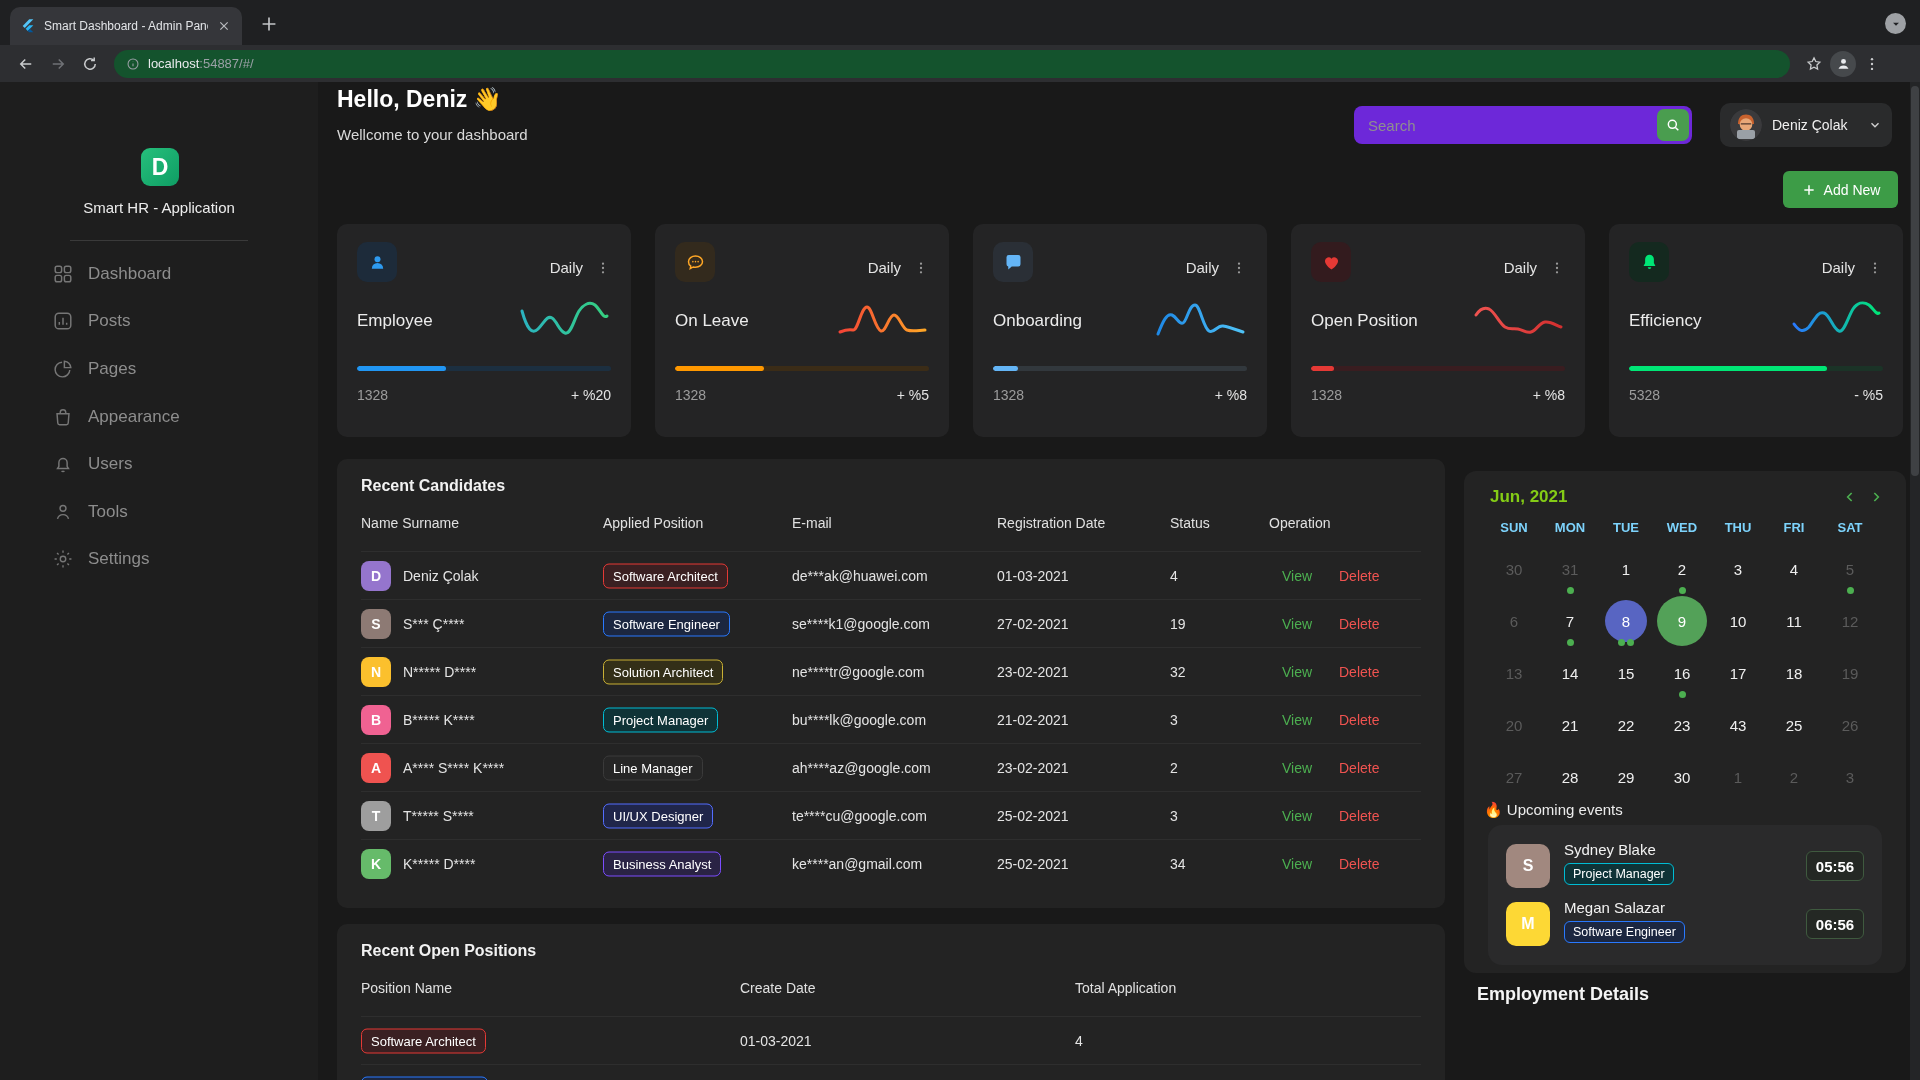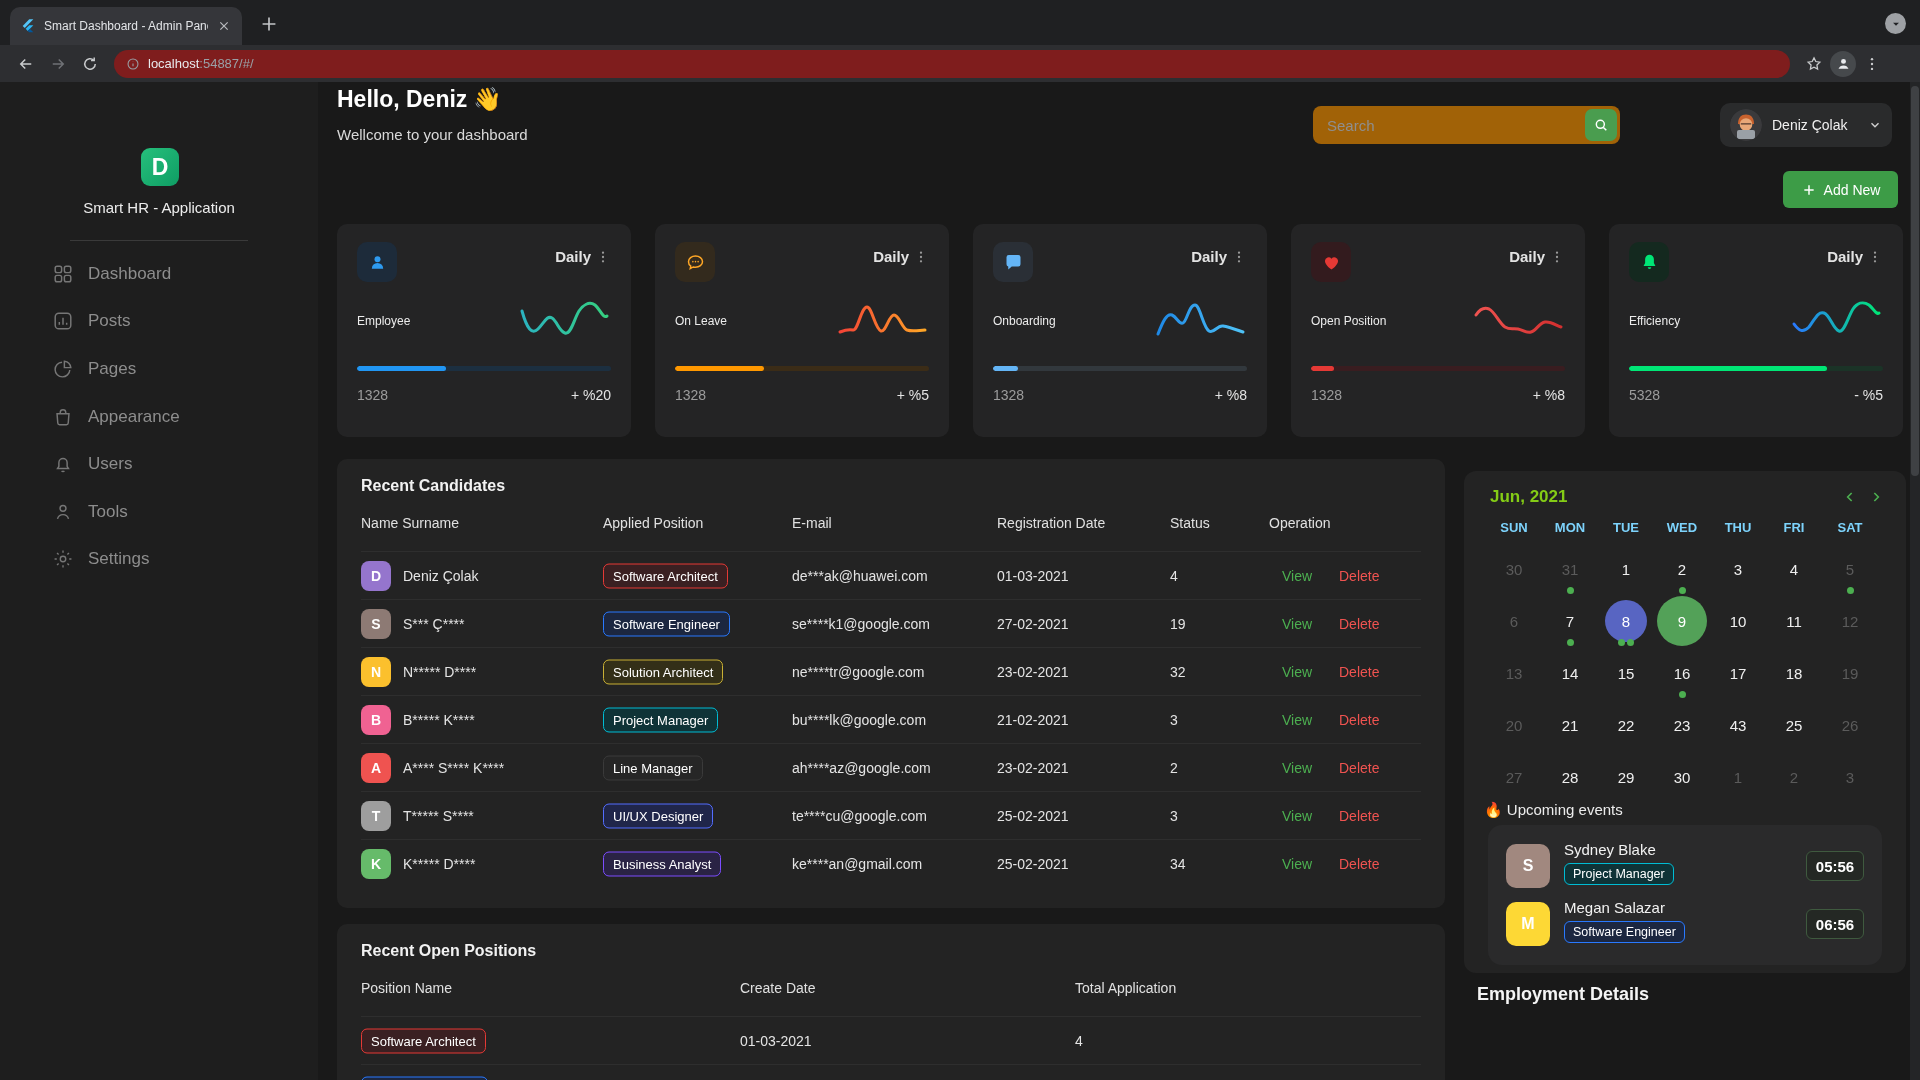--- a/index.html
+++ b/index.html
@@ -17,21 +17,21 @@
   .favicon{width:16px;height:16px;}
   .newtab{position:absolute;left:258px;top:13px;width:22px;height:22px;color:#c3c5c8;}
   .tab-caret{position:absolute;right:14px;top:13px;width:21px;height:21px;border-radius:50%;
     background:#9ea1a5;display:flex;align-items:center;justify-content:center;color:#202124;}
   .tab-caret svg{width:14px;height:14px;}
   .toolbar{position:absolute;left:0;top:45px;width:1920px;height:37px;background:#2d2e31;
     display:flex;align-items:center;padding:0 10px;}
   .tb-btn{width:26px;height:26px;display:flex;align-items:center;justify-content:center;margin:0 3px;}
   .tb-btn svg{width:18px;height:18px;}
   .c-light{color:#c9cbcd;} .c-dim{color:#6f7175;}
-  .omnibox{height:28px;flex:0 0 1676px;margin:0 8px;background:#7f1d1d;border-radius:14px;
+  .omnibox{height:28px;flex:0 0 1676px;margin:0 8px;background:#14532d;border-radius:14px;
     display:flex;align-items:center;padding:0 12px;gap:8px;}
   .omnibox svg{width:14px;height:14px;color:#9aa0a6;}
   .url{font-size:13px;white-space:nowrap;}
   .url .host{color:#e8eaed;} .url .rest{color:#9aa0a6;}
   .profile-btn{width:26px;height:26px;border-radius:50%;background:#46494c;display:flex;
     align-items:center;justify-content:center;color:#e8eaed;}
   .profile-btn svg{width:17px;height:17px;}
 
   
   .app{position:absolute;left:0;top:82px;width:1920px;height:998px;background:#191919;}
@@ -47,21 +47,21 @@
   .side-div{position:absolute;left:70px;right:70px;top:158px;height:1px;background:#3a3a3a;}
   .nav{position:absolute;left:0;top:168px;width:318px;}
   .nav-item{height:47.6px;display:flex;align-items:center;padding-left:52px;cursor:pointer;}
   .nav-ico{width:22px;height:22px;color:#767676;margin-right:14px;}
   .nav-ico svg{width:22px;height:22px;}
   .nav-lbl{font-size:17px;color:#8d8d8d;}
 
   
   .greeting{position:absolute;left:337px;top:4px;font-size:23px;font-weight:bold;color:#fff;}
   .subtitle{position:absolute;left:337px;top:44px;font-size:15px;color:#d9d9d9;}
-  .search{position:absolute;left:1313px;top:24px;width:307px;height:38px;background:#a16207;border-radius:8px;}
+  .search{position:absolute;left:1354px;top:24px;width:338px;height:38px;background:#6d28d9;border-radius:8px;}
   .search input{position:absolute;left:0;top:0;width:330px;height:38px;background:transparent;border:0;outline:0;
     color:#eee;font-size:15px;padding:0 14px;font-family:inherit;}
   .search input::placeholder{color:#8f8f8f;}
   .search-btn{position:absolute;right:3px;top:3px;width:32px;height:32px;border-radius:7px;background:#4a9d4f;
     display:flex;align-items:center;justify-content:center;color:#fff;}
   .search-btn svg{width:16px;height:16px;}
   .user-chip{position:absolute;left:1720px;top:21px;width:172px;height:44px;background:#2a2b2c;border-radius:10px;
     display:flex;align-items:center;padding:0 10px;cursor:pointer;}
   .user-avatar{width:32px;height:32px;border-radius:50%;overflow:hidden;flex:0 0 32px;}
   .user-name{font-size:14px;color:#f0f0f0;margin-left:10px;flex:1;}
@@ -70,25 +70,25 @@
     display:flex;align-items:center;justify-content:center;gap:7px;color:#fff;cursor:pointer;}
   .add-new .plus{width:16px;height:16px;}
   .add-new .lbl{font-size:14px;font-weight:500;}
 
   
   .cards{position:absolute;left:337px;top:142px;display:flex;gap:24px;}
   .card{width:294px;height:213px;background:#242425;border-radius:10px;padding:18px 20px;position:relative;}
   .card-top{display:flex;align-items:flex-start;justify-content:space-between;}
   .card-ico{width:40px;height:40px;border-radius:10px;display:flex;align-items:center;justify-content:center;}
   .card-ico svg{width:21px;height:21px;}
-  .card-right{display:flex;align-items:center;gap:4px;margin-top:6px;font-weight:bold;}
+  .card-right{display:flex;align-items:center;gap:12px;margin-top:17px;}
   .period{font-size:15px;color:#e3e3e3;cursor:pointer;}
   .kebab{width:16px;height:16px;color:#9b9b9b;cursor:pointer;}
   .card-mid{display:flex;align-items:center;justify-content:space-between;margin-top:16px;}
-  .card-title{font-size:12px;color:#ececec;}
+  .card-title{font-size:17px;color:#ececec;}
   .spark{width:92px;height:46px;}
   .pbar{margin-top:22px;height:5px;border-radius:3px;overflow:hidden;}
   .pfill{height:5px;border-radius:3px;}
   .card-bot{display:flex;justify-content:space-between;margin-top:16px;font-size:14px;}
   .val{color:#9c9c9c;} .delta{color:#e3e3e3;}
 
   
   .panel{position:absolute;background:#232323;border-radius:10px;}
   .panel-title{position:absolute;left:24px;top:18px;font-size:16px;font-weight:600;color:#f2f2f2;}
   .cand{left:337px;top:377px;width:1108px;height:449px;}

